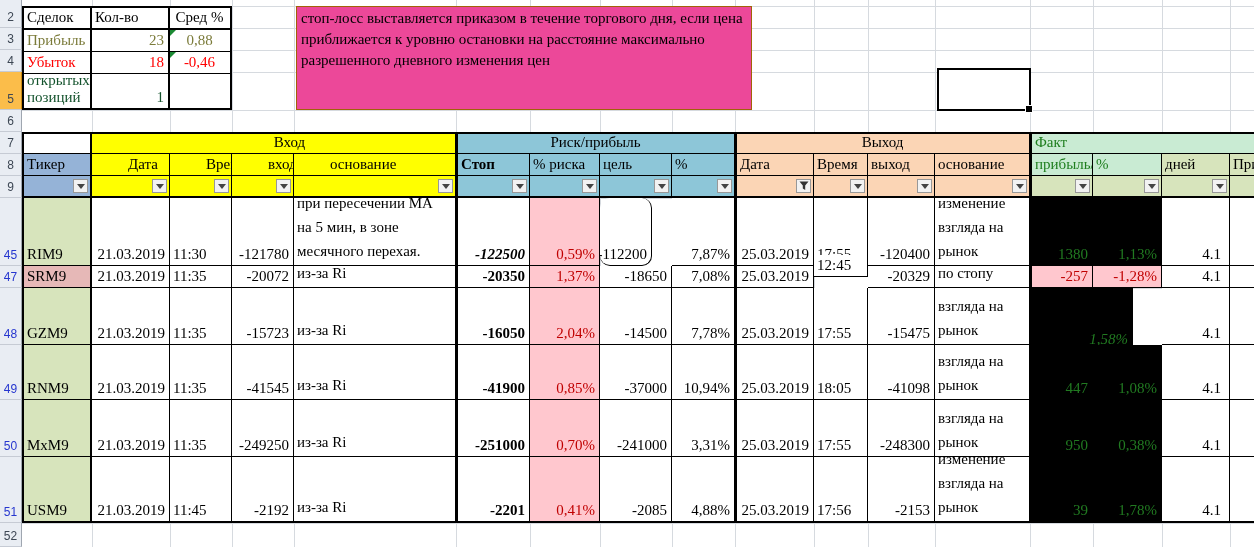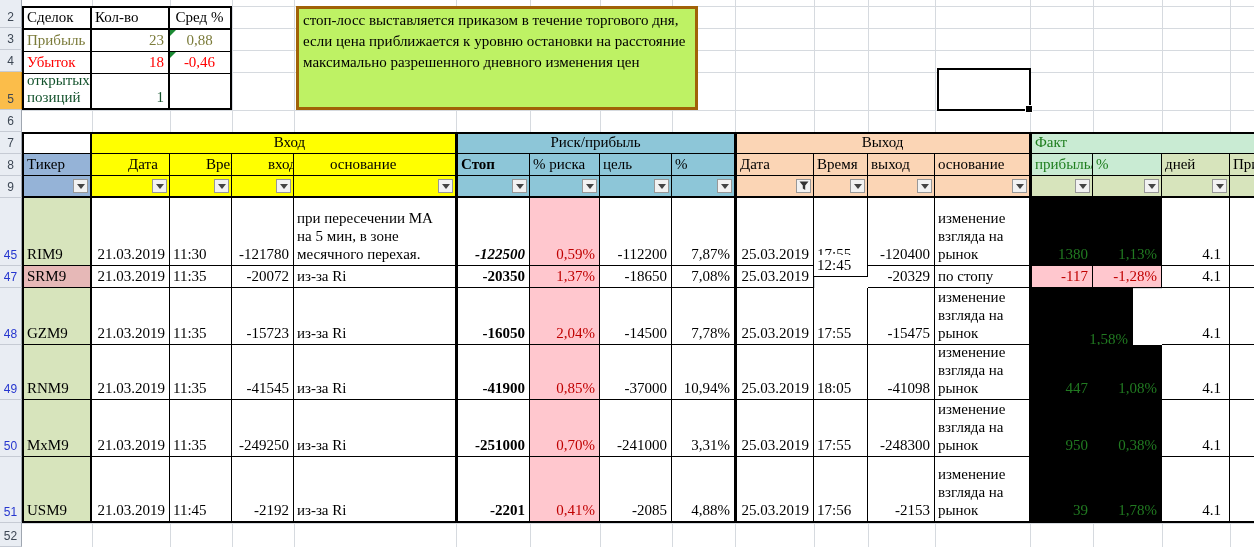--- a/index.html
+++ b/index.html
@@ -11,21 +11,21 @@
        border-bottom:1px solid #C6CBD4;border-right:1px solid #9FA6B0;
        display:flex;align-items:flex-end;justify-content:center;
        font:12px "Liberation Sans",sans-serif;color:#3D4754;padding-bottom:3px;}
   .gut.filtered{color:#2636CF;}
   .gut.hl{background:#FBBD4A;border-right:1px solid #C98A12;}
   
   .c{position:absolute;box-sizing:border-box;background:#fff;border-right:1px solid #000;
      border-bottom:1px solid #000;font:15px "Liberation Serif",serif;color:#000;
      display:flex;align-items:flex-end;padding:0 4px 2px 3px;overflow:hidden;white-space:nowrap;}
   .al-r{justify-content:flex-end;} .al-l{justify-content:flex-start;} .al-c{justify-content:center;}
-  .wrap{white-space:normal;line-height:18px;}
+  .wrap{white-space:normal;line-height:24px;}
   .bold{font-weight:bold;}
   .edgeT{border-top:2px solid #000;} .edgeL{border-left:2px solid #000;}
   .thickL{border-left:2px solid #000;} .thickR{border-right:2px solid #000;}
   .hdr9{border-bottom:2px solid #000;} .lastRow{border-bottom:2px solid #000;}
   .h-blue{background:#95B3D7;} .h-yel{background:#FFFF00;padding-left:36px;} .h-teal{background:#8DC6D8;}
   .h-pch{background:#FBD5B5;} .h-mint{background:#C9EBD3;} .h-olv{background:#D7E4BC;}
   .grn{color:#1E7E1E;}
   .tick-green{background:#D7E4BC;} .tick-red{background:#E6B8B7;}
   .bad{background:#FFC7CE;color:#C00000;}
   .good{background:#000000;color:#217A21;}
@@ -38,22 +38,22 @@
   
   #summary{position:absolute;left:22px;top:6px;width:210px;height:104px;border:2px solid #000;
            box-sizing:border-box;background:#fff;z-index:2;}
   .sc{position:absolute;box-sizing:border-box;background:#fff;font:15px "Liberation Serif",serif;
       display:flex;align-items:flex-end;padding:0 4px 2px 3px;overflow:hidden;}
   .sc.v2{border-right:2px solid #000;} .sc.hb{border-bottom:2px solid #000;} .sc.h1{border-bottom:1px solid #000;}
   .olv-txt{color:#7B7B3A;} .red-txt{color:#FF0000;} .blu-txt{color:#14532d;}
   .tri{position:absolute;top:0;left:0;width:0;height:0;border-top:6px solid #1C8A34;
        border-right:6px solid transparent;}
   
-  #notes{position:absolute;left:296px;top:6px;width:402px;height:104px;border:3px solid #a16207;
-         box-sizing:border-box;background:#bef264;z-index:2;}
+  #notes{position:absolute;left:296px;top:6px;width:456px;height:104px;border:1px solid #a16207;
+         box-sizing:border-box;background:#ec4899;z-index:2;}
   .note{box-sizing:border-box;padding:1px 4px;font:15px "Liberation Serif",serif;line-height:21px;overflow:hidden;}
   #note2{border-top:1px solid #000;line-height:18px;}
   
   #selcell{position:absolute;left:937px;top:68px;width:94px;height:43px;border:2px solid #000;
            background:#fff;box-sizing:border-box;z-index:3;}
   #selhandle{position:absolute;right:-4px;bottom:-4px;width:6px;height:6px;background:#000;border:1px solid #fff;}
 </style>
 </head>
 <body>
 
@@ -247,21 +247,21 @@
       </div>
       <div class="c hdr9 h-olv" style="left: 1230px; top: 176px; width: 80px; height: 22px;"></div>
       <div style="position: absolute; left: 0px; top: 0px;">
         <div class="c al-l edgeL thickR tick-green" style="left: 22px; top: 198px; width: 70px; height: 68px;">RIM9</div>
         <div class="c al-r" style="left: 92px; top: 198px; width: 78px; height: 68px;">21.03.2019</div>
         <div class="c al-l" style="left: 170px; top: 198px; width: 62px; height: 68px;">11:30</div>
         <div class="c al-r" style="left: 232px; top: 198px; width: 62px; height: 68px;">-121780</div>
         <div class="c al-l wrap" style="left: 294px; top: 198px; width: 162px; height: 68px;">при пересечении МА на 5 мин, в зоне месячного перехая.</div>
         <div class="c al-r thickL bold" style="left: 456px; top: 198px; width: 74px; height: 68px; font-style: italic;">-122500</div>
         <div class="c al-r bad" style="left: 530px; top: 198px; width: 70px; height: 68px;">0,59%</div>
-        <div class="c al-r" style="left: 600px; top: 198px; width: 72px; height: 68px;">-112200</div>
+        <div class="c al-r" style="left: 600px; top: 198px; width: 52px; height: 68px; border-radius: 10px;">-112200</div>
         <div class="c al-r" style="left: 672px; top: 198px; width: 63px; height: 68px;">7,87%</div>
         <div class="c al-r thickL" style="left: 735px; top: 198px; width: 79px; height: 68px;">25.03.2019</div>
         <div class="c al-l" style="left: 814px; top: 198px; width: 54px; height: 68px;">17:55</div>
         <div class="c al-r" style="left: 868px; top: 198px; width: 67px; height: 68px;">-120400</div>
         <div class="c al-l wrap" style="left: 935px; top: 198px; width: 95px; height: 68px;">изменение взгляда на рынок</div>
         <div class="c al-r thickL good" style="left: 1030px; top: 198px; width: 63px; height: 68px;">1380</div>
         <div class="c al-r good" style="left: 1093px; top: 198px; width: 69px; height: 68px;">1,13%</div>
         <div class="c al-r" style="left: 1162px; top: 198px; width: 68px; height: 68px; padding-right: 8px;">4.1</div>
         <div class="c al-l" style="left: 1230px; top: 198px; width: 80px; height: 68px;"></div>
       </div>
@@ -272,41 +272,41 @@
         <div class="c al-r" style="left: 232px; top: 266px; width: 62px; height: 22px;">-20072</div>
         <div class="c al-l wrap" style="left: 294px; top: 266px; width: 162px; height: 22px;">из-за Ri</div>
         <div class="c al-r thickL bold" style="left: 456px; top: 266px; width: 74px; height: 22px;">-20350</div>
         <div class="c al-r bad" style="left: 530px; top: 266px; width: 70px; height: 22px;">1,37%</div>
         <div class="c al-r" style="left: 600px; top: 266px; width: 72px; height: 22px;">-18650</div>
         <div class="c al-r" style="left: 672px; top: 266px; width: 63px; height: 22px;">7,08%</div>
         <div class="c al-r thickL" style="left: 735px; top: 266px; width: 79px; height: 22px;">25.03.2019</div>
         <div class="c al-l" style="left: 814px; top: 255px; width: 54px; height: 22px;">12:45</div>
         <div class="c al-r" style="left: 868px; top: 266px; width: 67px; height: 22px;">-20329</div>
         <div class="c al-l wrap" style="left: 935px; top: 266px; width: 95px; height: 22px;">по стопу</div>
-        <div class="c al-r thickL bad" style="left: 1030px; top: 266px; width: 63px; height: 22px;">-117</div>
+        <div class="c al-r thickL bad" style="left: 1030px; top: 266px; width: 63px; height: 22px;">-257</div>
         <div class="c al-r bad" style="left: 1093px; top: 266px; width: 69px; height: 22px;">-1,28%</div>
         <div class="c al-r" style="left: 1162px; top: 266px; width: 68px; height: 22px; padding-right: 8px;">4.1</div>
         <div class="c al-l" style="left: 1230px; top: 266px; width: 80px; height: 22px;"></div>
       </div>
       <div style="position: absolute; left: 0px; top: 0px;">
         <div class="c al-l edgeL thickR tick-green" style="left: 22px; top: 288px; width: 70px; height: 57px;">GZM9</div>
         <div class="c al-r" style="left: 92px; top: 288px; width: 78px; height: 57px;">21.03.2019</div>
         <div class="c al-l" style="left: 170px; top: 288px; width: 62px; height: 57px;">11:35</div>
         <div class="c al-r" style="left: 232px; top: 288px; width: 62px; height: 57px;">-15723</div>
         <div class="c al-l wrap" style="left: 294px; top: 288px; width: 162px; height: 57px;">из-за Ri</div>
         <div class="c al-r thickL bold" style="left: 456px; top: 288px; width: 74px; height: 57px;">-16050</div>
         <div class="c al-r bad" style="left: 530px; top: 288px; width: 70px; height: 57px;">2,04%</div>
         <div class="c al-r" style="left: 600px; top: 288px; width: 72px; height: 57px;">-14500</div>
         <div class="c al-r" style="left: 672px; top: 288px; width: 63px; height: 57px;">7,78%</div>
         <div class="c al-r thickL" style="left: 735px; top: 288px; width: 79px; height: 57px;">25.03.2019</div>
         <div class="c al-l" style="left: 814px; top: 288px; width: 54px; height: 57px;">17:55</div>
         <div class="c al-r" style="left: 868px; top: 288px; width: 67px; height: 57px;">-15475</div>
         <div class="c al-l wrap" style="left: 935px; top: 288px; width: 95px; height: 57px;">изменение взгляда на рынок</div>
         <div class="c al-r thickL good" style="left: 1030px; top: 288px; width: 63px; height: 57px;">248</div>
-        <div class="c al-r good" style="left: 1064px; top: 288px; width: 69px; height: 63px;">1,58%</div>
+        <div class="c al-r good" style="left: 1064px; top: 288px; width: 69px; height: 63px; font-style: italic;">1,58%</div>
         <div class="c al-r" style="left: 1162px; top: 288px; width: 68px; height: 57px; padding-right: 8px;">4.1</div>
         <div class="c al-l" style="left: 1230px; top: 288px; width: 80px; height: 57px;"></div>
       </div>
       <div style="position: absolute; left: 0px; top: 0px;">
         <div class="c al-l edgeL thickR tick-green" style="left: 22px; top: 345px; width: 70px; height: 55px;">RNM9</div>
         <div class="c al-r" style="left: 92px; top: 345px; width: 78px; height: 55px;">21.03.2019</div>
         <div class="c al-l" style="left: 170px; top: 345px; width: 62px; height: 55px;">11:35</div>
         <div class="c al-r" style="left: 232px; top: 345px; width: 62px; height: 55px;">-41545</div>
         <div class="c al-l wrap" style="left: 294px; top: 345px; width: 162px; height: 55px;">из-за Ri</div>
         <div class="c al-r thickL bold" style="left: 456px; top: 345px; width: 74px; height: 55px;">-41900</div>

